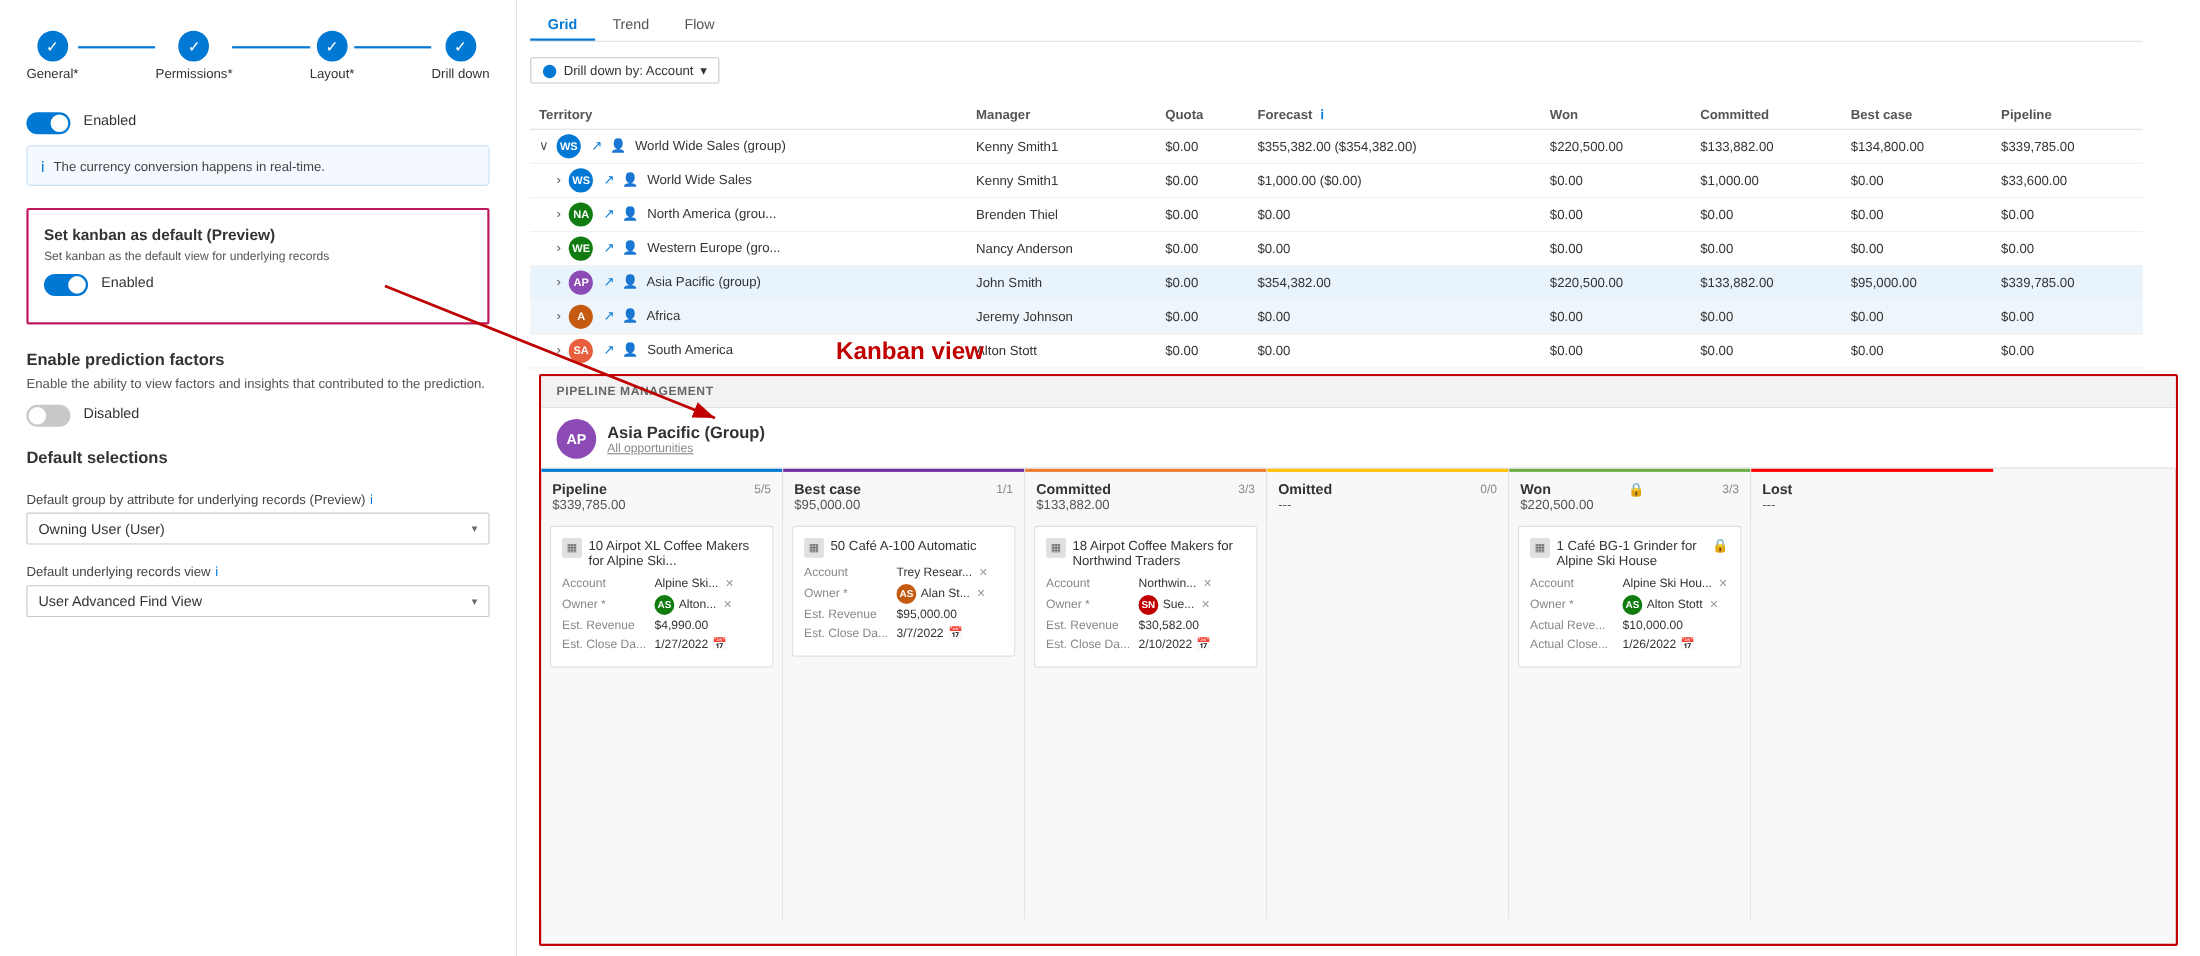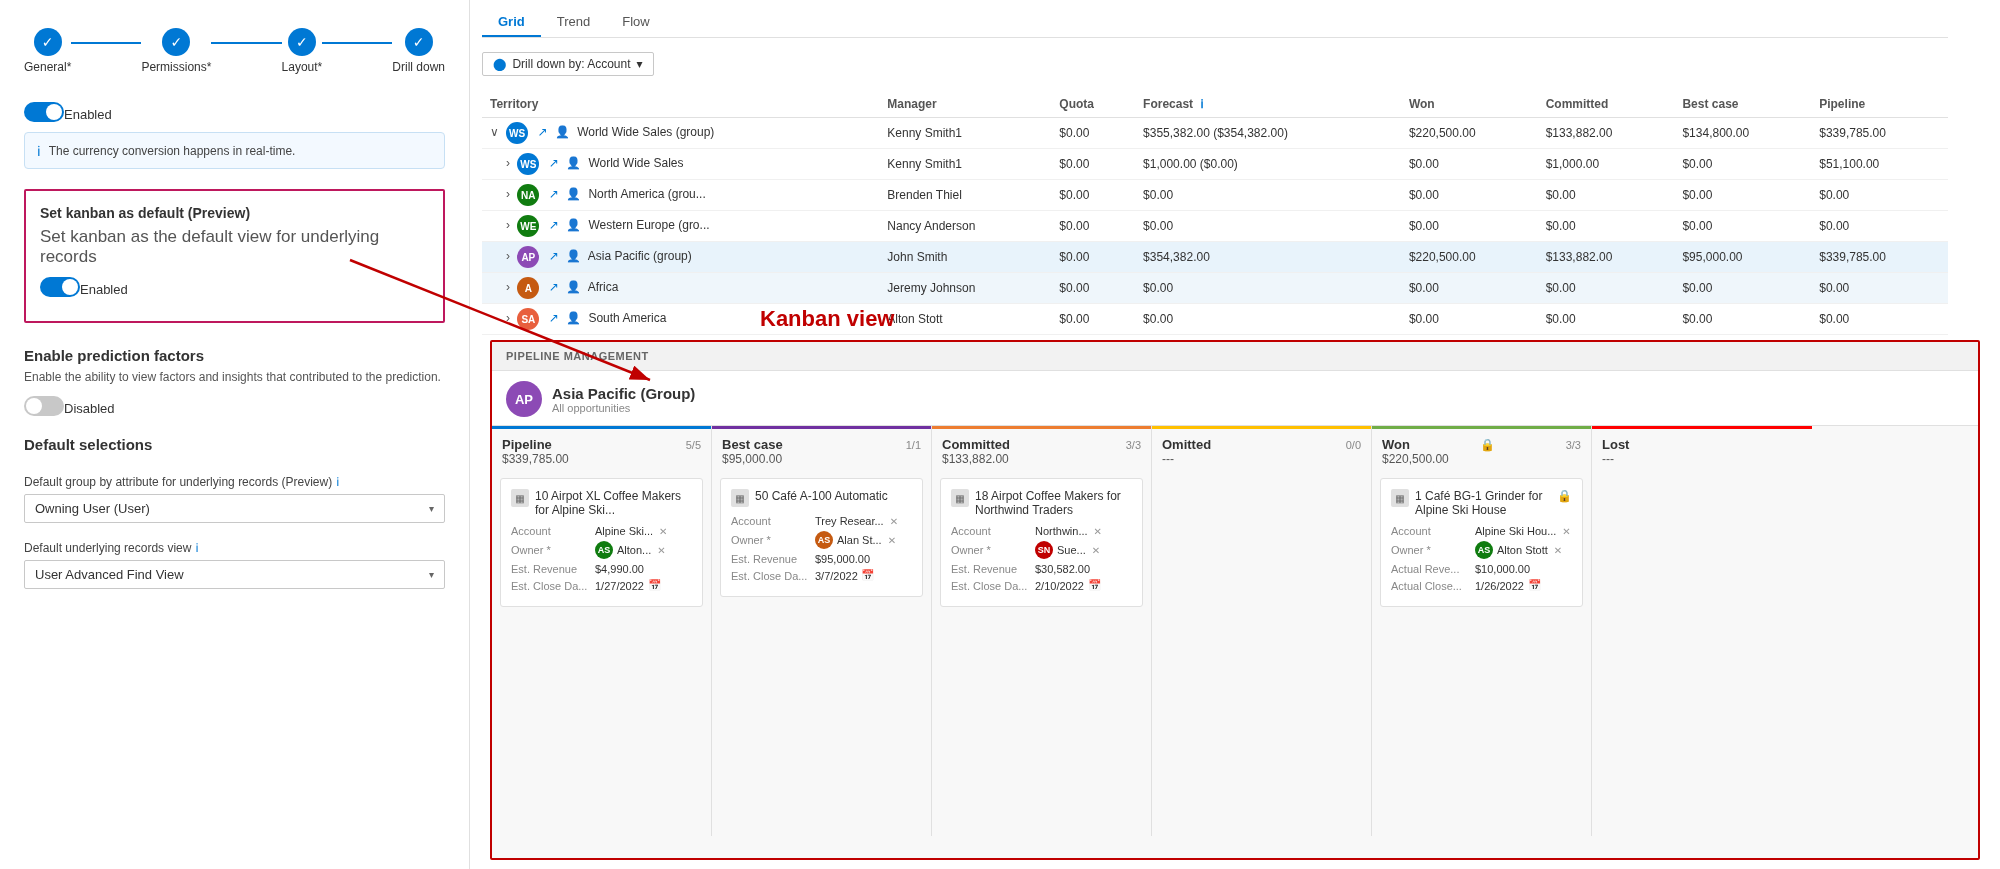--- a/index.html
+++ b/index.html
@@ -49,22 +49,22 @@
     .step-line {
       flex: 1;
       height: 2px;
       background: #0078d4;
       margin-bottom: 16px;
     }
 
     
     .toggle-row {
       display: flex;
-      align-items: flex-end;
-      gap: 0;
+      align-items: flex-start;
+      gap: 12px;
       margin-bottom: 10px;
     }
     .toggle {
       width: 40px;
       height: 20px;
       background: #0078d4;
       border-radius: 10px;
       position: relative;
       cursor: pointer;
     }
@@ -114,21 +114,21 @@
       padding: 14px;
       margin-bottom: 24px;
     }
     .kanban-box h3 {
       font-size: 14px;
       font-weight: 600;
       color: #333;
       margin-bottom: 6px;
     }
     .kanban-box p {
-      font-size: 17px;
+      font-size: 11px;
       color: #555;
       margin-bottom: 10px;
     }
 
     .section-title {
       font-size: 15px;
       font-weight: 600;
       color: #333;
       margin-bottom: 6px;
     }
@@ -304,20 +304,21 @@
       font-weight: 700;
     }
     .kanban-group-title {
       font-size: 15px;
       font-weight: 600;
       color: #333;
     }
     .kanban-group-sub {
       font-size: 11px;
       color: #888;
+      text-decoration: underline;
     }
 
     
     .kanban-columns {
       display: flex;
       gap: 0;
       padding: 0;
       height: 410px;
       overflow-x: auto;
     }
@@ -563,21 +564,21 @@
       <span class="icon-link">↗</span>
       <span class="icon-link">👤</span>
       World Wide Sales
     </td>
     <td>Kenny Smith1</td>
     <td>$0.00</td>
     <td>$1,000.00 ($0.00)</td>
     <td>$0.00</td>
     <td>$1,000.00</td>
     <td>$0.00</td>
-    <td>$51,100.00</td>
+    <td>$33,600.00</td>
   </tr>
           <tr>
     <td style="padding-left:24px;">
       <span class="expand-btn">›</span>
       <span class="avatar-circle" style="background:#107c10;">NA</span>
       <span class="icon-link">↗</span>
       <span class="icon-link">👤</span>
       North America (grou...
     </td>
     <td>Brenden Thiel</td>

